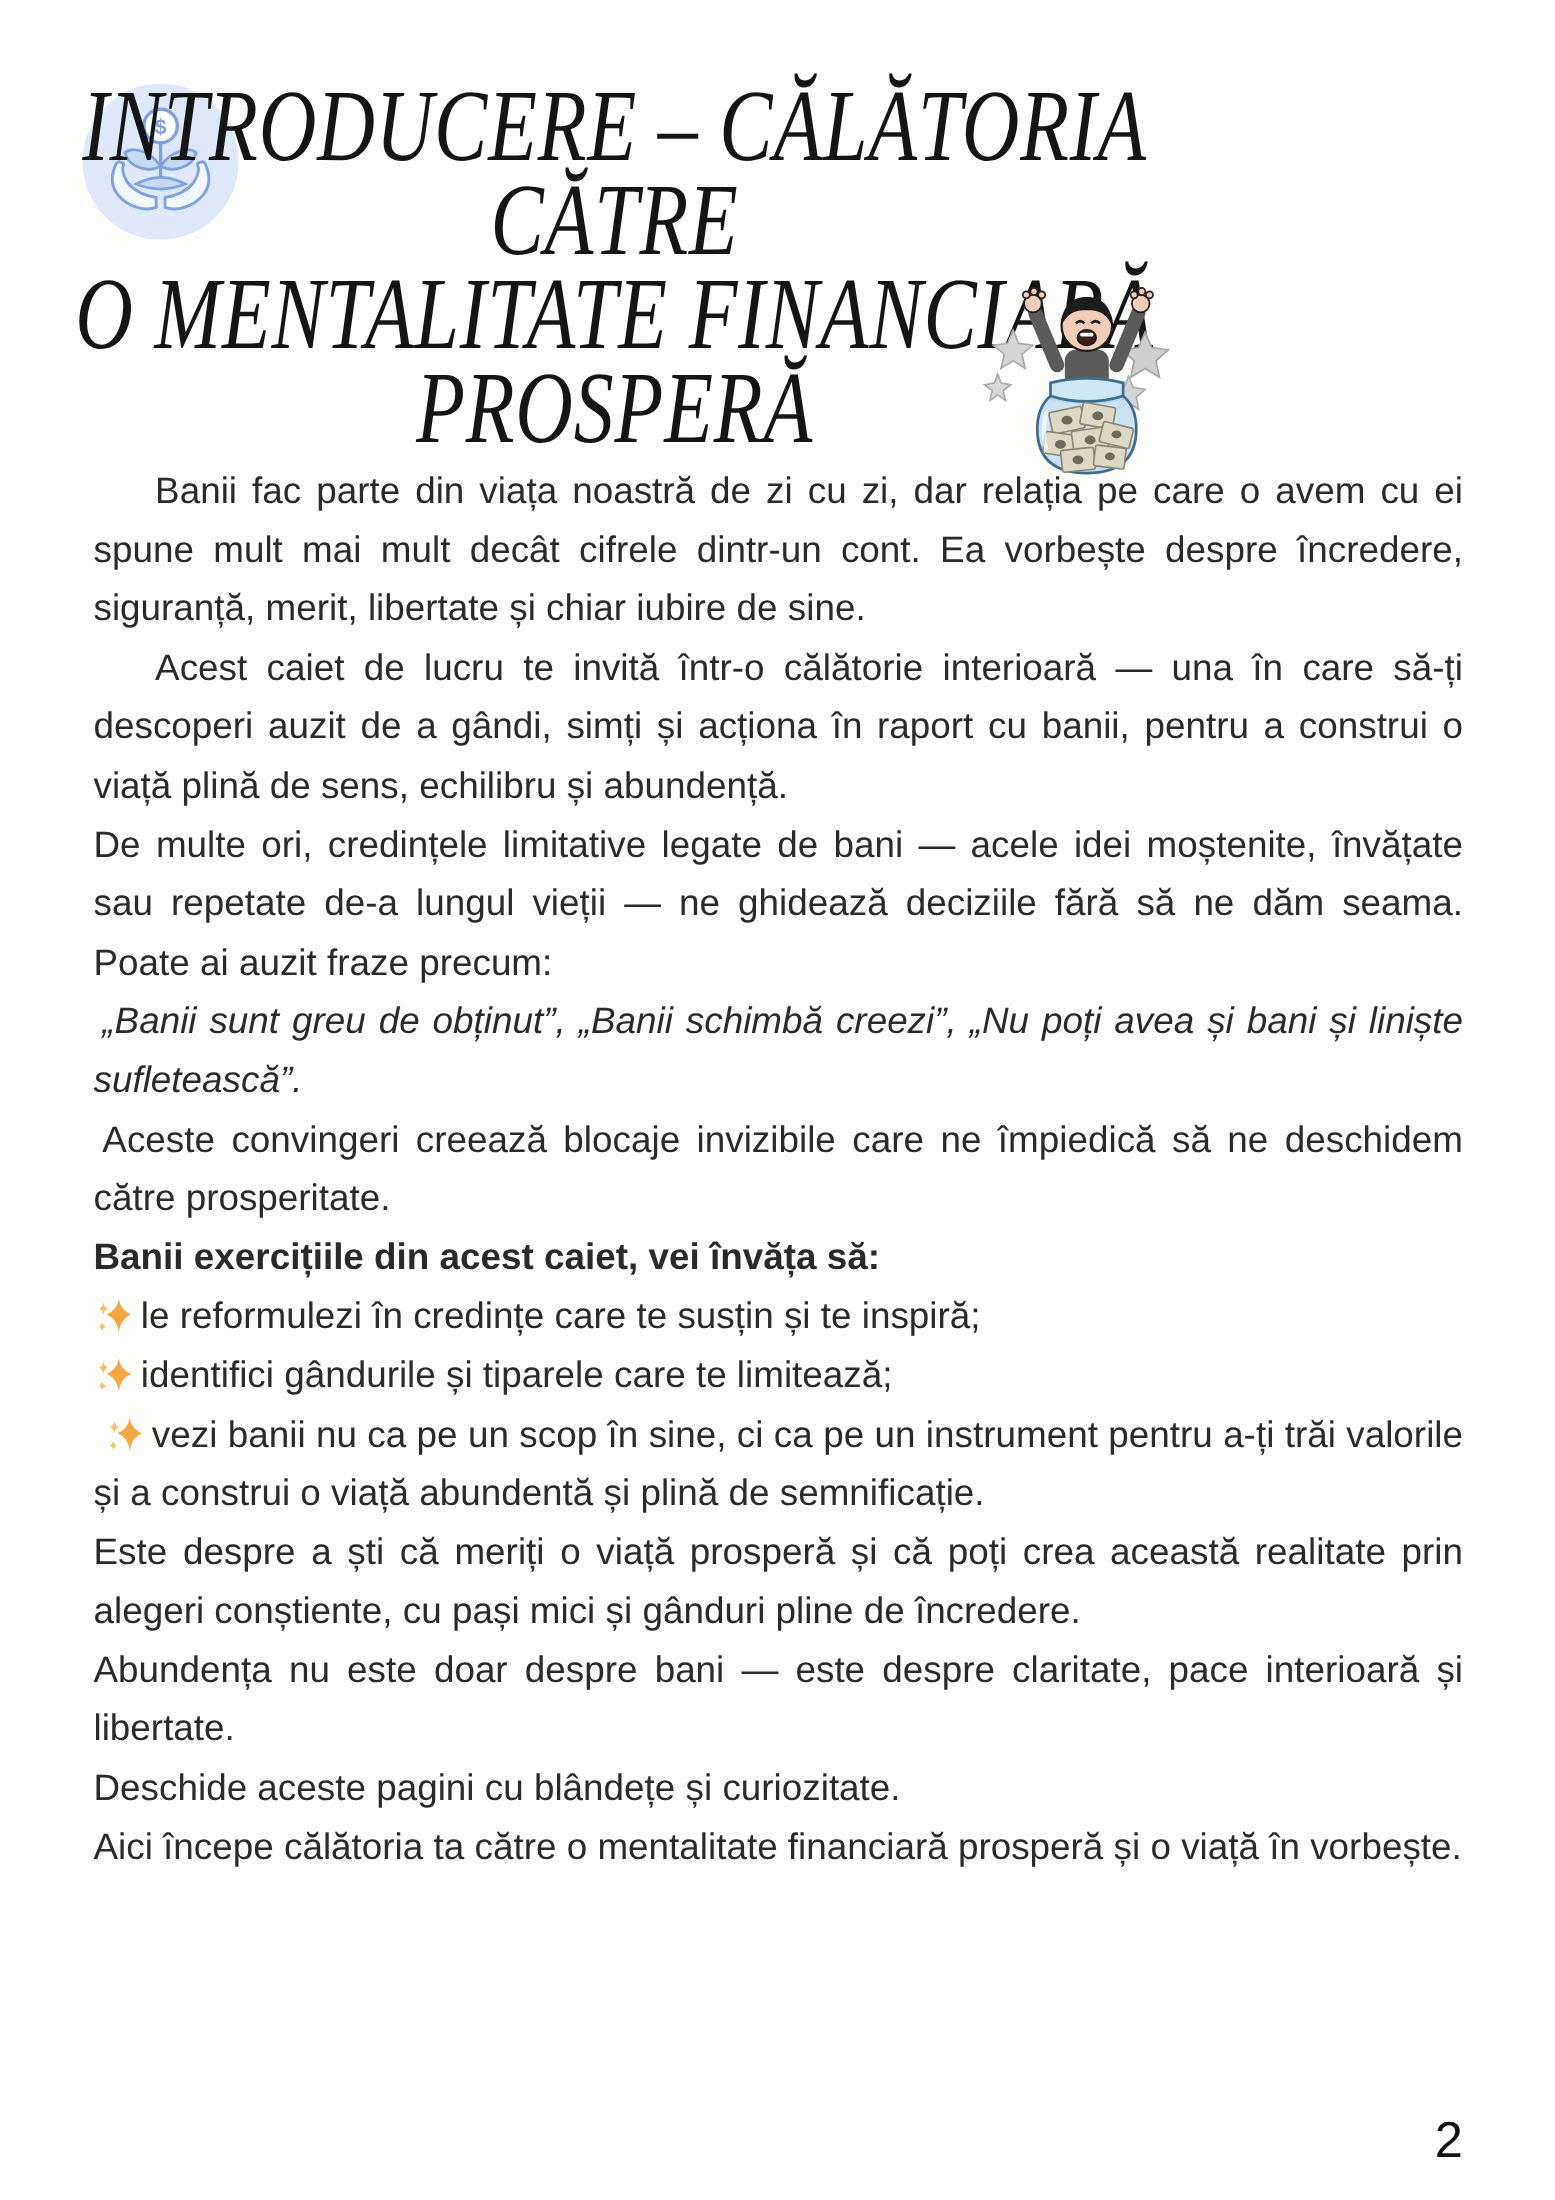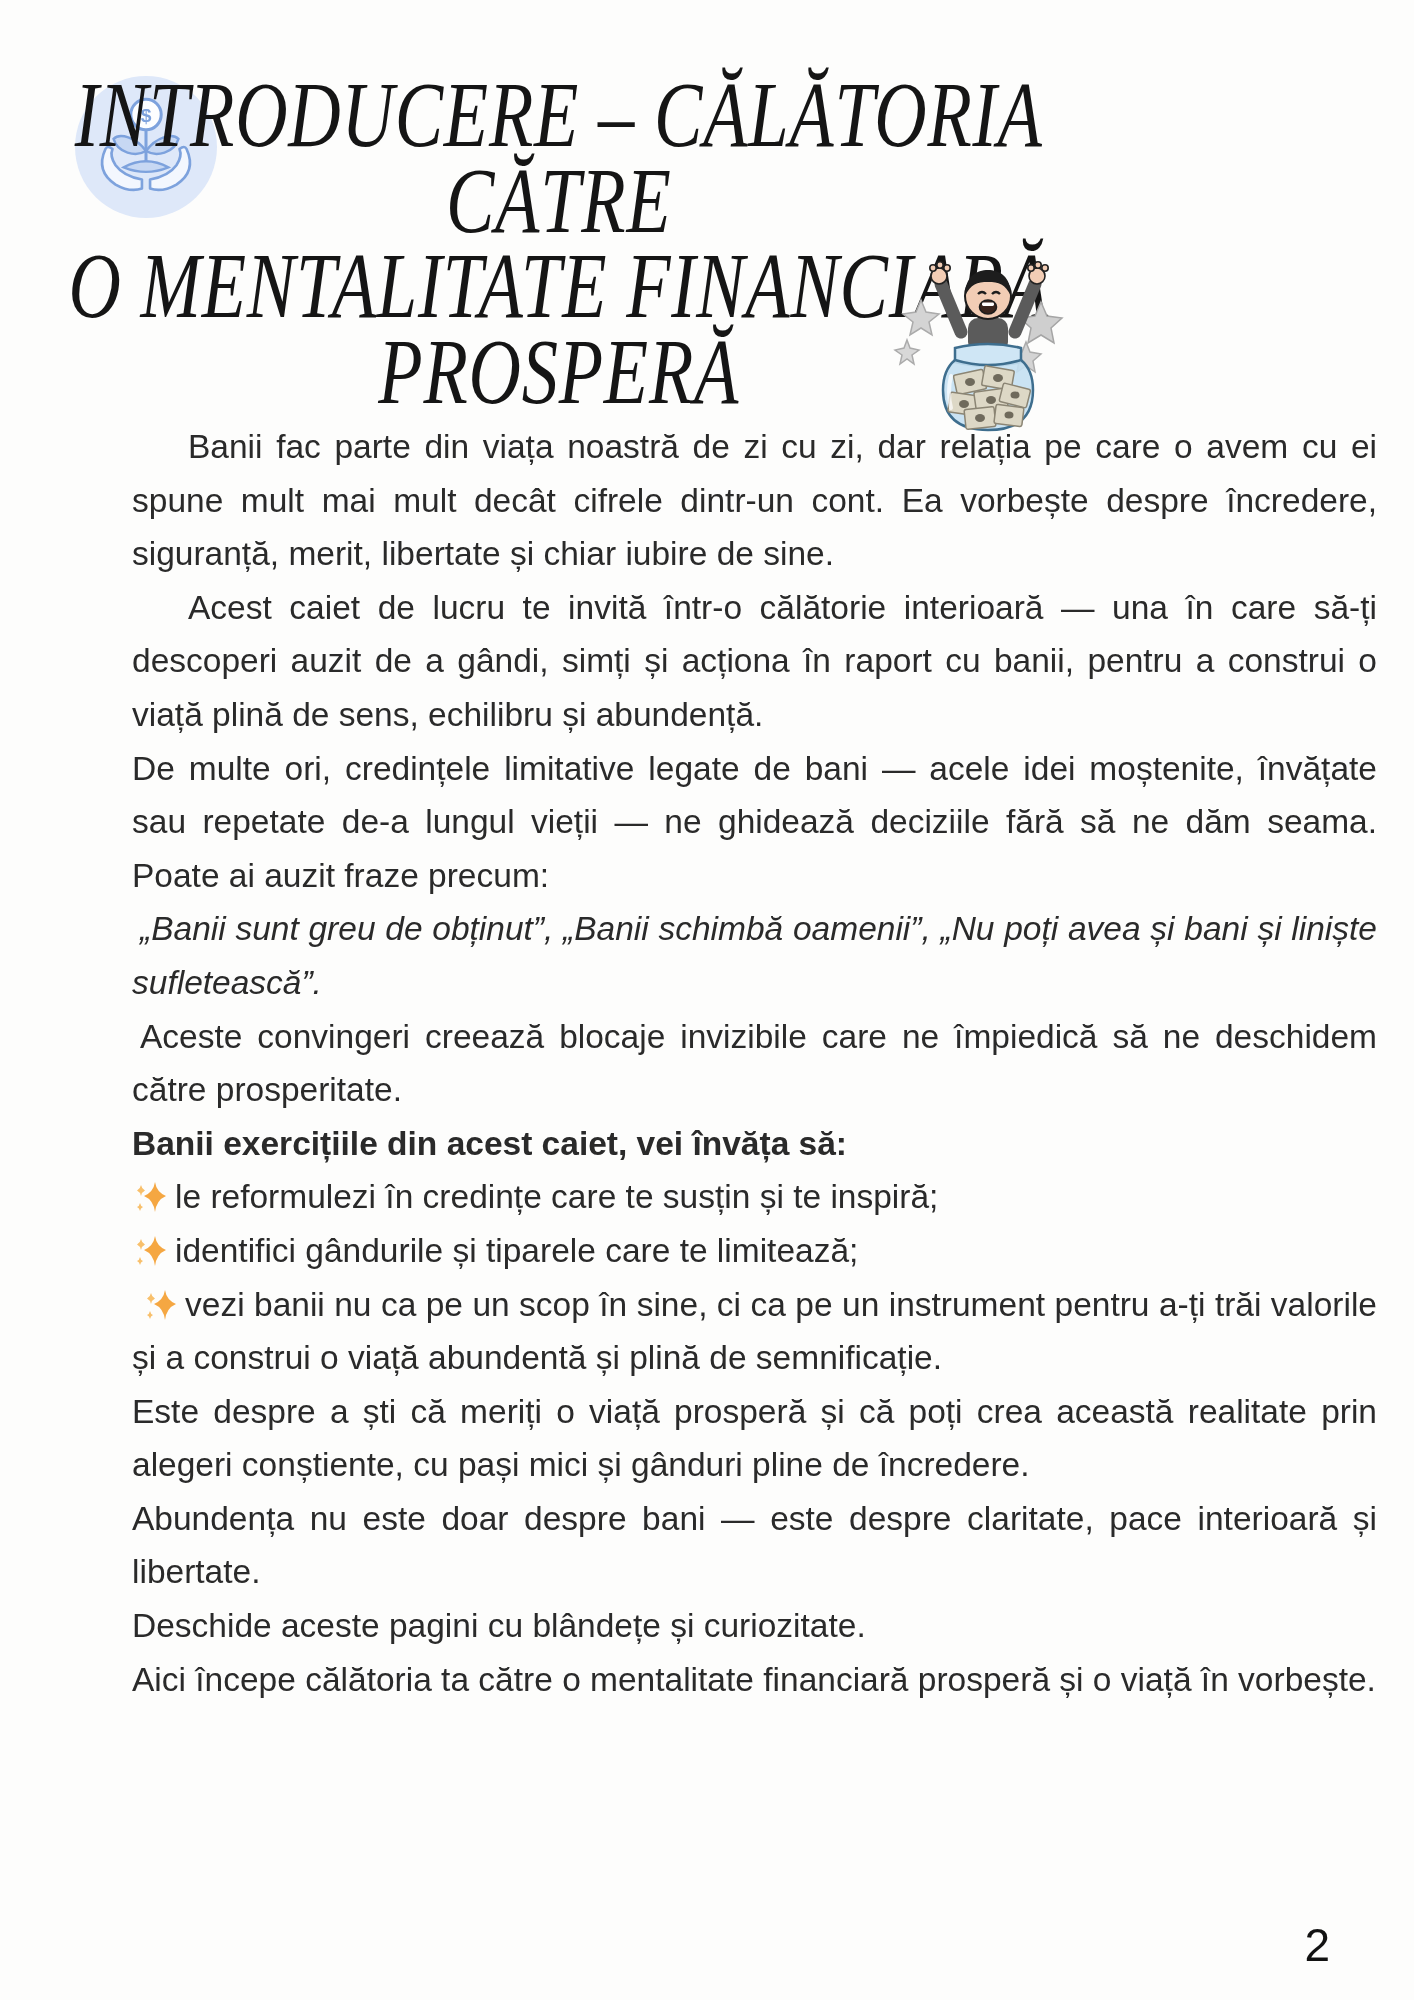--- a/index.html
+++ b/index.html
@@ -23,21 +23,21 @@
     font-style:italic;font-weight:400;
     font-size:93px;line-height:0.92;letter-spacing:1px;
     text-align:center;color:#151515;
   }
   h1.title span{display:block;}
   .jar{
     position:absolute;left:883px;top:252px;width:218px;height:188px;
   }
   
   .txt{
-    position:absolute;left:85px;top:420px;width:1245px;margin-left:47px;
+    position:absolute;left:85px;top:420px;width:1245px;
   }
   .txt p{
     margin:0;
     font-size:33.5px;line-height:1.6;
     text-align:justify;
     color:#2a2a2a;
   }
   .indent{text-indent:56px;}
   .tiny-indent{text-indent:8px;}
   .quote{font-style:italic;text-indent:8px;}
@@ -138,21 +138,21 @@
         <ellipse cx="126" cy="163" rx="4.5" ry="3.6"></ellipse>
       </g>
       <path d="M68 124 Q64 140 68 156" stroke="#FFFFFF" stroke-width="4" fill="none" opacity="0.7" stroke-linecap="round"></path>
     </svg>
   </div>
 
   <main class="txt">
     <p class="indent">Banii fac parte din viața noastră de zi cu zi, dar relația pe care o avem cu ei spune mult mai mult decât cifrele dintr-un cont. Ea vorbește despre încredere, siguranță, merit, libertate și chiar iubire de sine.</p>
     <p class="indent">Acest caiet de lucru te invită într-o călătorie interioară — una în care să-ți descoperi auzit de a gândi, simți și acționa în raport cu banii, pentru a construi o viață plină de sens, echilibru și abundență.</p>
     <p>De multe ori, credințele limitative legate de bani — acele idei moștenite, învățate sau repetate de-a lungul vieții — ne ghidează deciziile fără să ne dăm seama. Poate ai auzit fraze precum:</p>
-    <p class="quote">„Banii sunt greu de obținut”, „Banii schimbă oamenii”, „Nu poți avea și bani și liniște sufletească”.</p>
+    <p class="quote">„Banii sunt greu de obținut”, „Banii schimbă creezi”, „Nu poți avea și bani și liniște sufletească”.</p>
     <p class="tiny-indent">Aceste convingeri creează blocaje invizibile care ne împiedică să ne deschidem către prosperitate.</p>
     <p class="heading">Banii exercițiile din acest caiet, vei învăța să:</p>
 
     <p class="bullet">
       <svg class="sparkle" viewBox="0 0 36 36">
           <path d="M23 3 Q24.5 13 34 17 Q24.5 21 23 33 Q21.5 21 12 17 Q21.5 13 23 3 Z" fill="#F5A742"></path>
           <path d="M9 6 Q9.8 10 13 11.5 Q9.8 13 9 17 Q8.2 13 5 11.5 Q8.2 10 9 6 Z" fill="#F8C06C"></path>
           <path d="M8 24 Q8.6 27 11 28 Q8.6 29 8 32 Q7.4 29 5 28 Q7.4 27 8 24 Z" fill="#F8C06C"></path>
         </svg><span>le reformulezi în credințe care te susțin și te inspiră;</span>
     </p>

